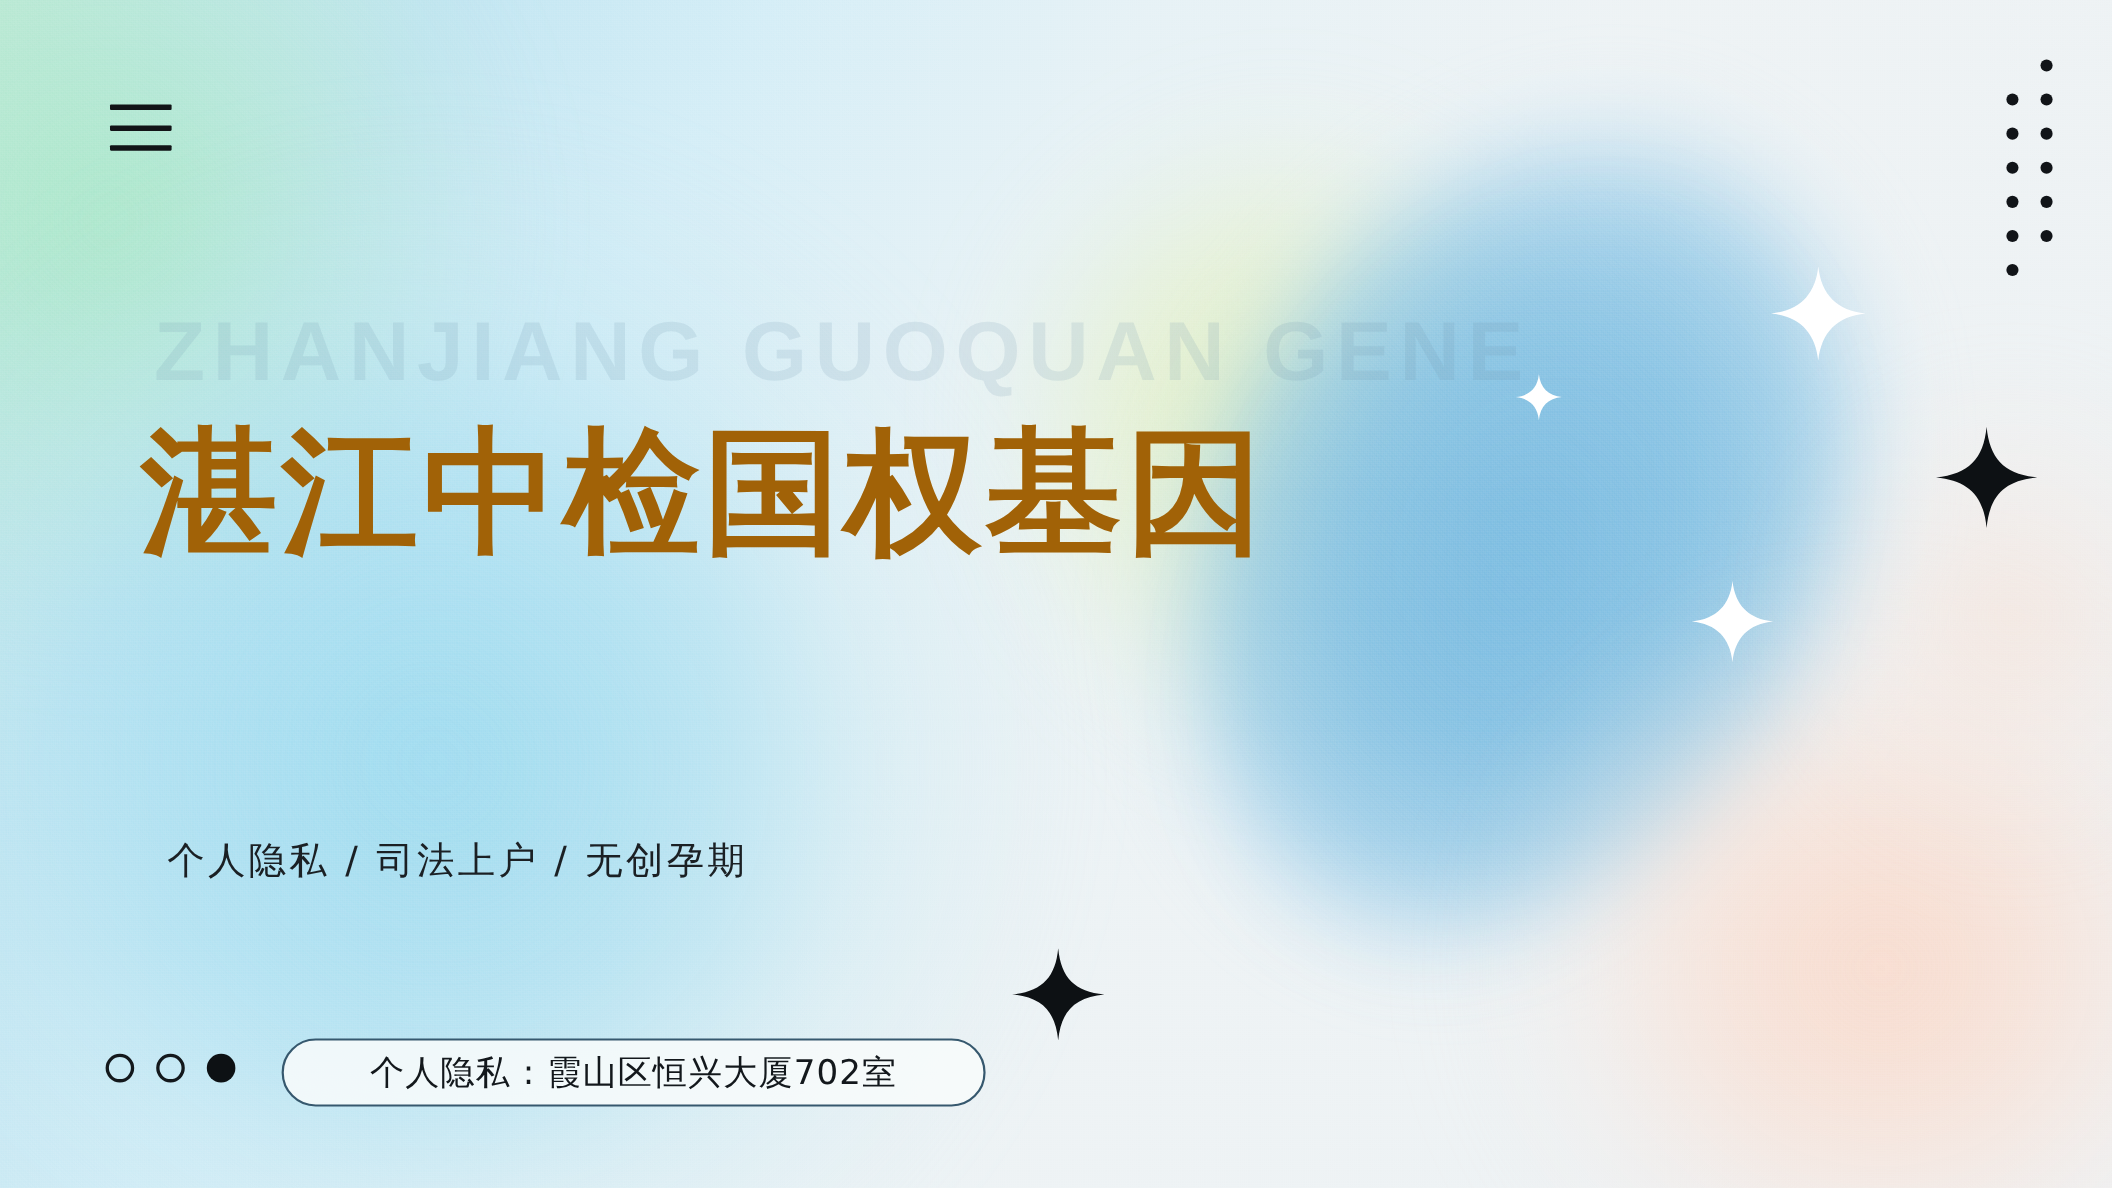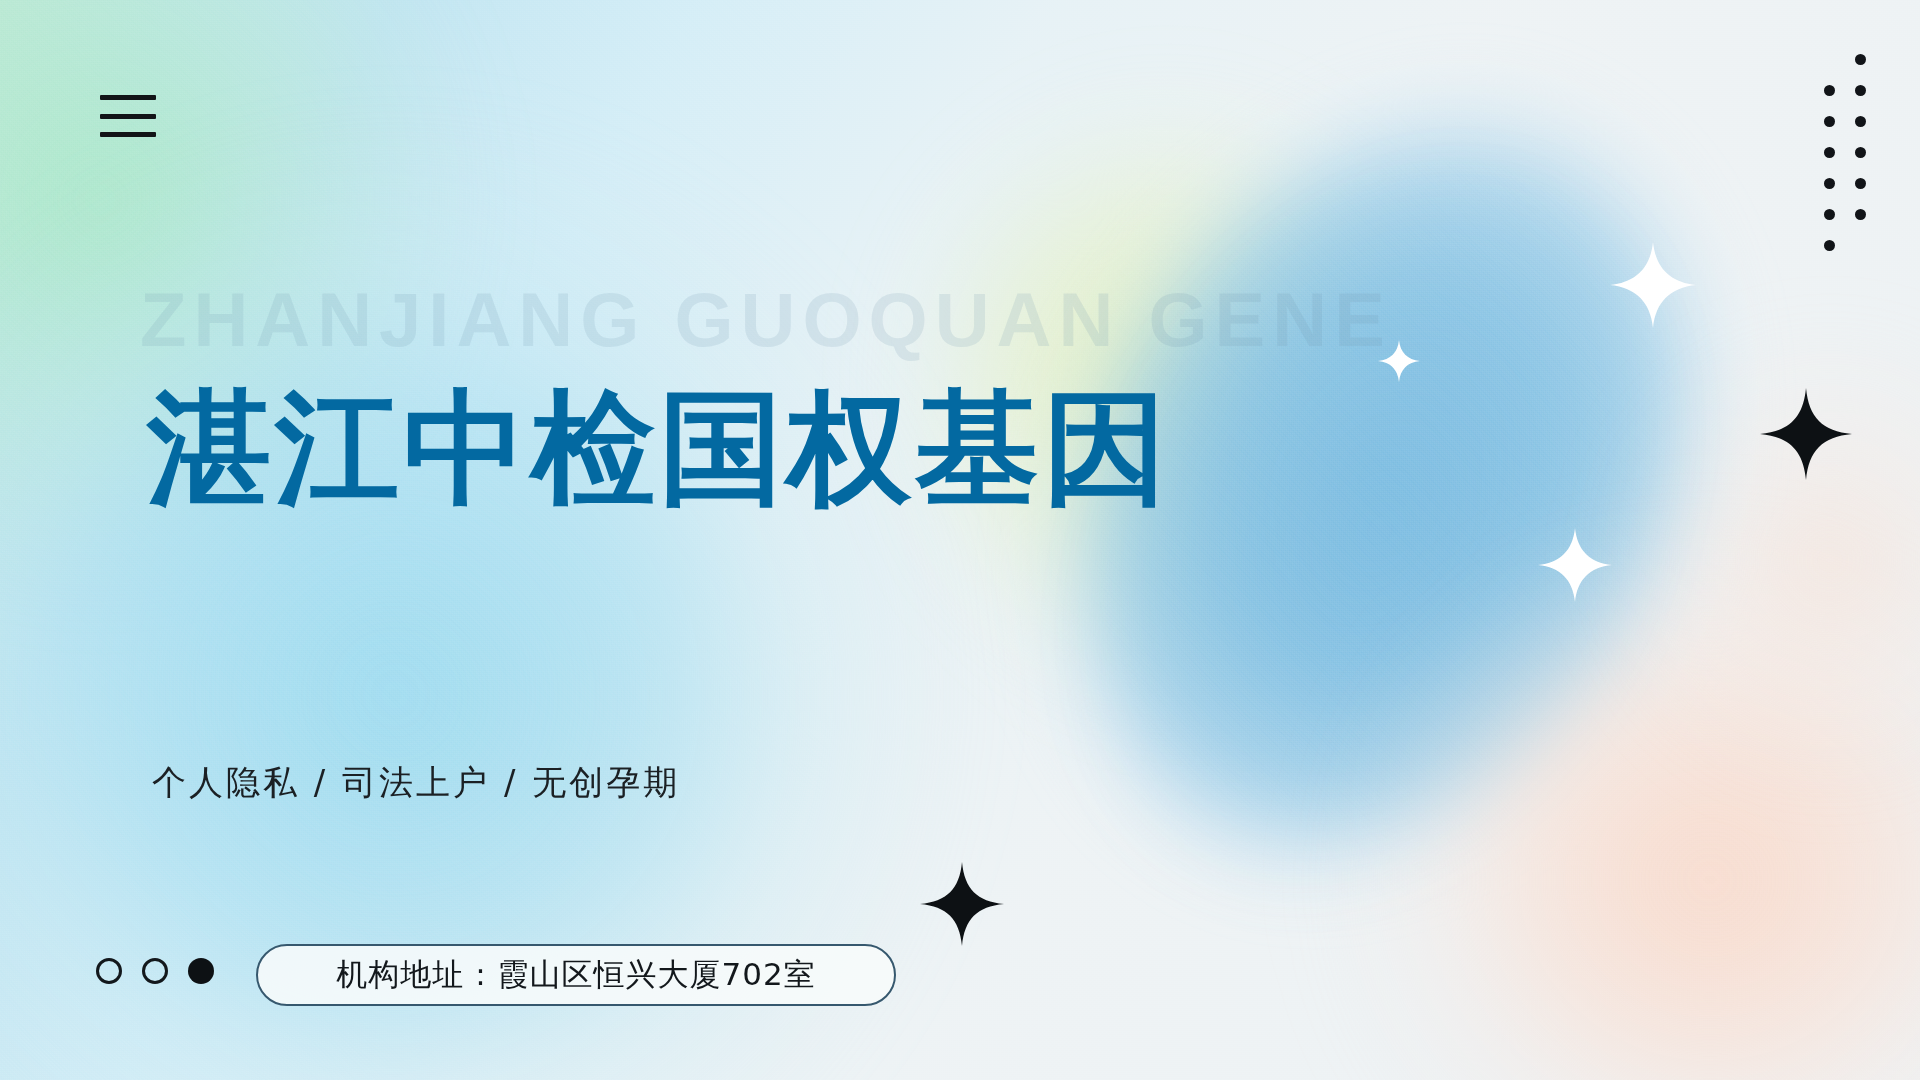--- a/index.html
+++ b/index.html
@@ -209,25 +209,24 @@
   }
 
   
   .title {
     position: absolute;
     left: 128px;
     top: 382px;
     font-size: 124px;
     line-height: 1.08;
     font-weight: 700;
-    color: #0369a1;
+    color: #a16207;
     letter-spacing: 4px;
     white-space: nowrap;
     font-family: "DejaVu Sans", "Liberation Sans", sans-serif;
-    margin-left: 19px;
   }
 
   
   .intro {
     position: absolute;
     left: 146px;
     top: 578px;
     width: 790px;
     font-size: 20px;
     line-height: 1.65;
@@ -372,16 +371,16 @@
 
 
     <div class="tagline">个人隐私 / 司法上户 / 无创孕期</div>
 
     <div class="pager">
       <span class="ring"></span>
       <span class="ring"></span>
       <span class="solid"></span>
     </div>
 
-    <div class="address-pill">机构地址 : 霞山区恒兴大厦702室</div>
+    <div class="address-pill">个人隐私 : 霞山区恒兴大厦702室</div>
 
   </div>
 </div>
 
 </body></html>

